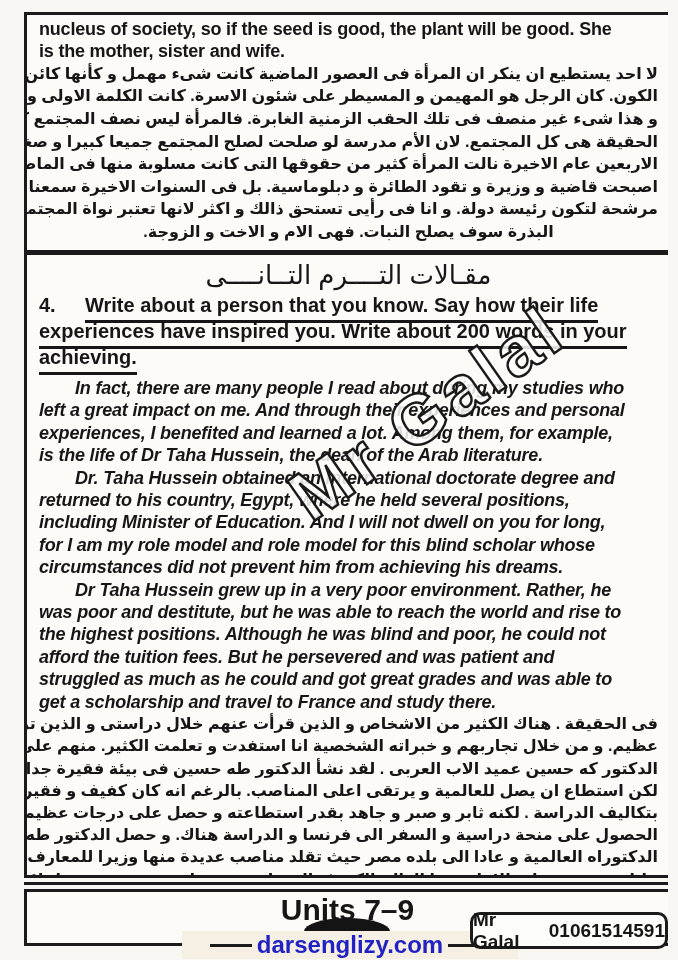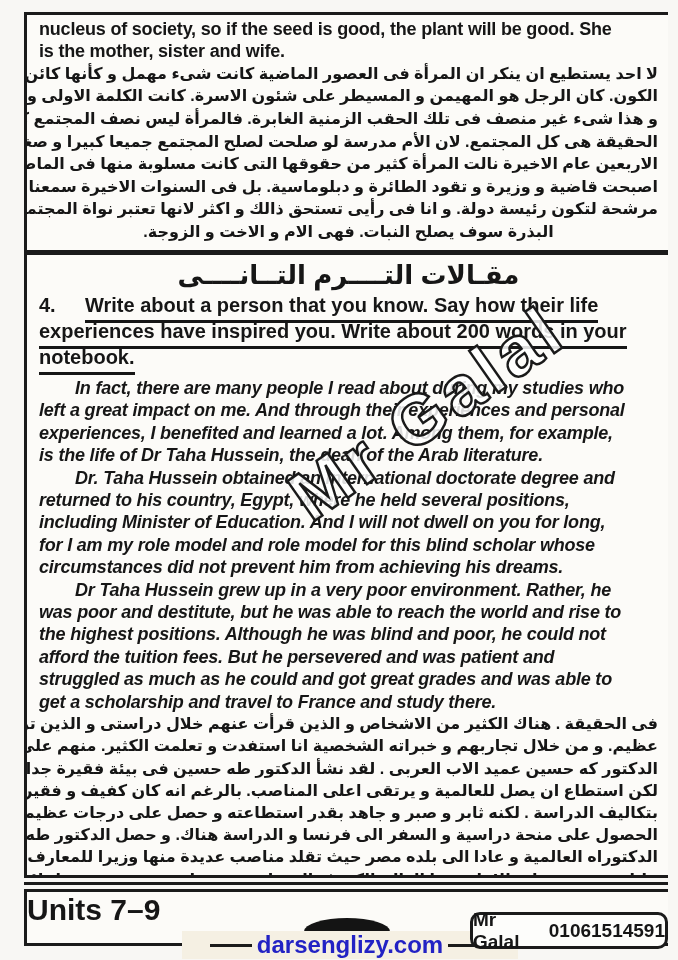--- a/index.html
+++ b/index.html
@@ -34,21 +34,21 @@
   }
   .ar {
     direction:rtl; font-size:16px; font-weight:bold;
     line-height:22.6px; text-align:center;
   }
   .box2 .ar { line-height:22.2px; }
   .para { text-indent:36px;font-style:italic; }
 
   .heading-ar {
     margin:2px 0 2px 0; direction:rtl; text-align:center;
-    font-size:26px; line-height:30px; font-weight:bold;
+    font-size:26px; line-height:30px; font-weight:normal;
   }
   .question { font-size:20px; font-weight:bold; line-height:26px; margin-bottom:7px; }
   .qnum { display:inline-block; width:46px; }
   .u { border-bottom:3px solid #161616; padding-bottom:4px; }
 
   .watermark {
     position:absolute; left:180px; top:118px; width:440px;
     text-align:center;
     transform:rotate(-35deg);
     font-size:70px; font-weight:bold; letter-spacing:5px;
@@ -61,21 +61,21 @@
     position:absolute; left:24px; top:882px; width:644px; height:3px;
     background:#1b1b1b;
   }
   .footer-box {
     position:absolute; left:24px; top:889px; width:644px; height:57px;
     box-sizing:border-box;
     border:3px solid #1b1b1b; border-right:none;
     background:#fcfbf8;
   }
   .units {
-    text-align:left; font-size:30px; font-weight:bold;
+    text-align:center; font-size:30px; font-weight:bold;
     line-height:34px; margin-top:1px;
   }
   .semicircle {
     position:absolute; left:304px; top:918px; width:86px; height:27px;
     background:#141414;
     border-radius:86px 86px 0 0 / 27px 27px 0 0;
     z-index:3;
   }
   .site-strip {
     position:absolute; left:182px; top:931px; width:336px; height:28px;
@@ -113,21 +113,21 @@
 مرشحة لتكون رئيسة دولة. و انا فى رأيى تستحق ذالك و اكثر لانها تعتبر نواة المجتمع فلبو صلحت
 البذرة سوف يصلح النبات. فهى الام و الاخت و الزوجة.</div>
   </section>
 
   <section class="box box2">
     <h1 class="heading-ar">مقـالات التــــرم التــانــــى</h1>
 
     <div class="question">
       <div><span class="qnum">4.</span><span class="u">Write about a person that you know. Say how their life</span></div>
       <div><span class="u">experiences have inspired you. Write about 200 words in your</span></div>
-      <div><span class="u">notebook.</span></div>
+      <div><span class="u">achieving.</span></div>
     </div>
 
     <div class="en pre para">In fact, there are many people I read about during my studies who
 left a great impact on me. And through their experiences and personal
 experiences, I benefited and learned a lot. Among them, for example,
 is the life of Dr Taha Hussein, the dean of the Arab literature.</div>
     <div class="en pre para">Dr. Taha Hussein obtained an international doctorate degree and
 returned to his country, Egypt, where he held several positions,
 including Minister of Education. And I will not dwell on you for long,
 for I am my role model and role model for this blind scholar whose

